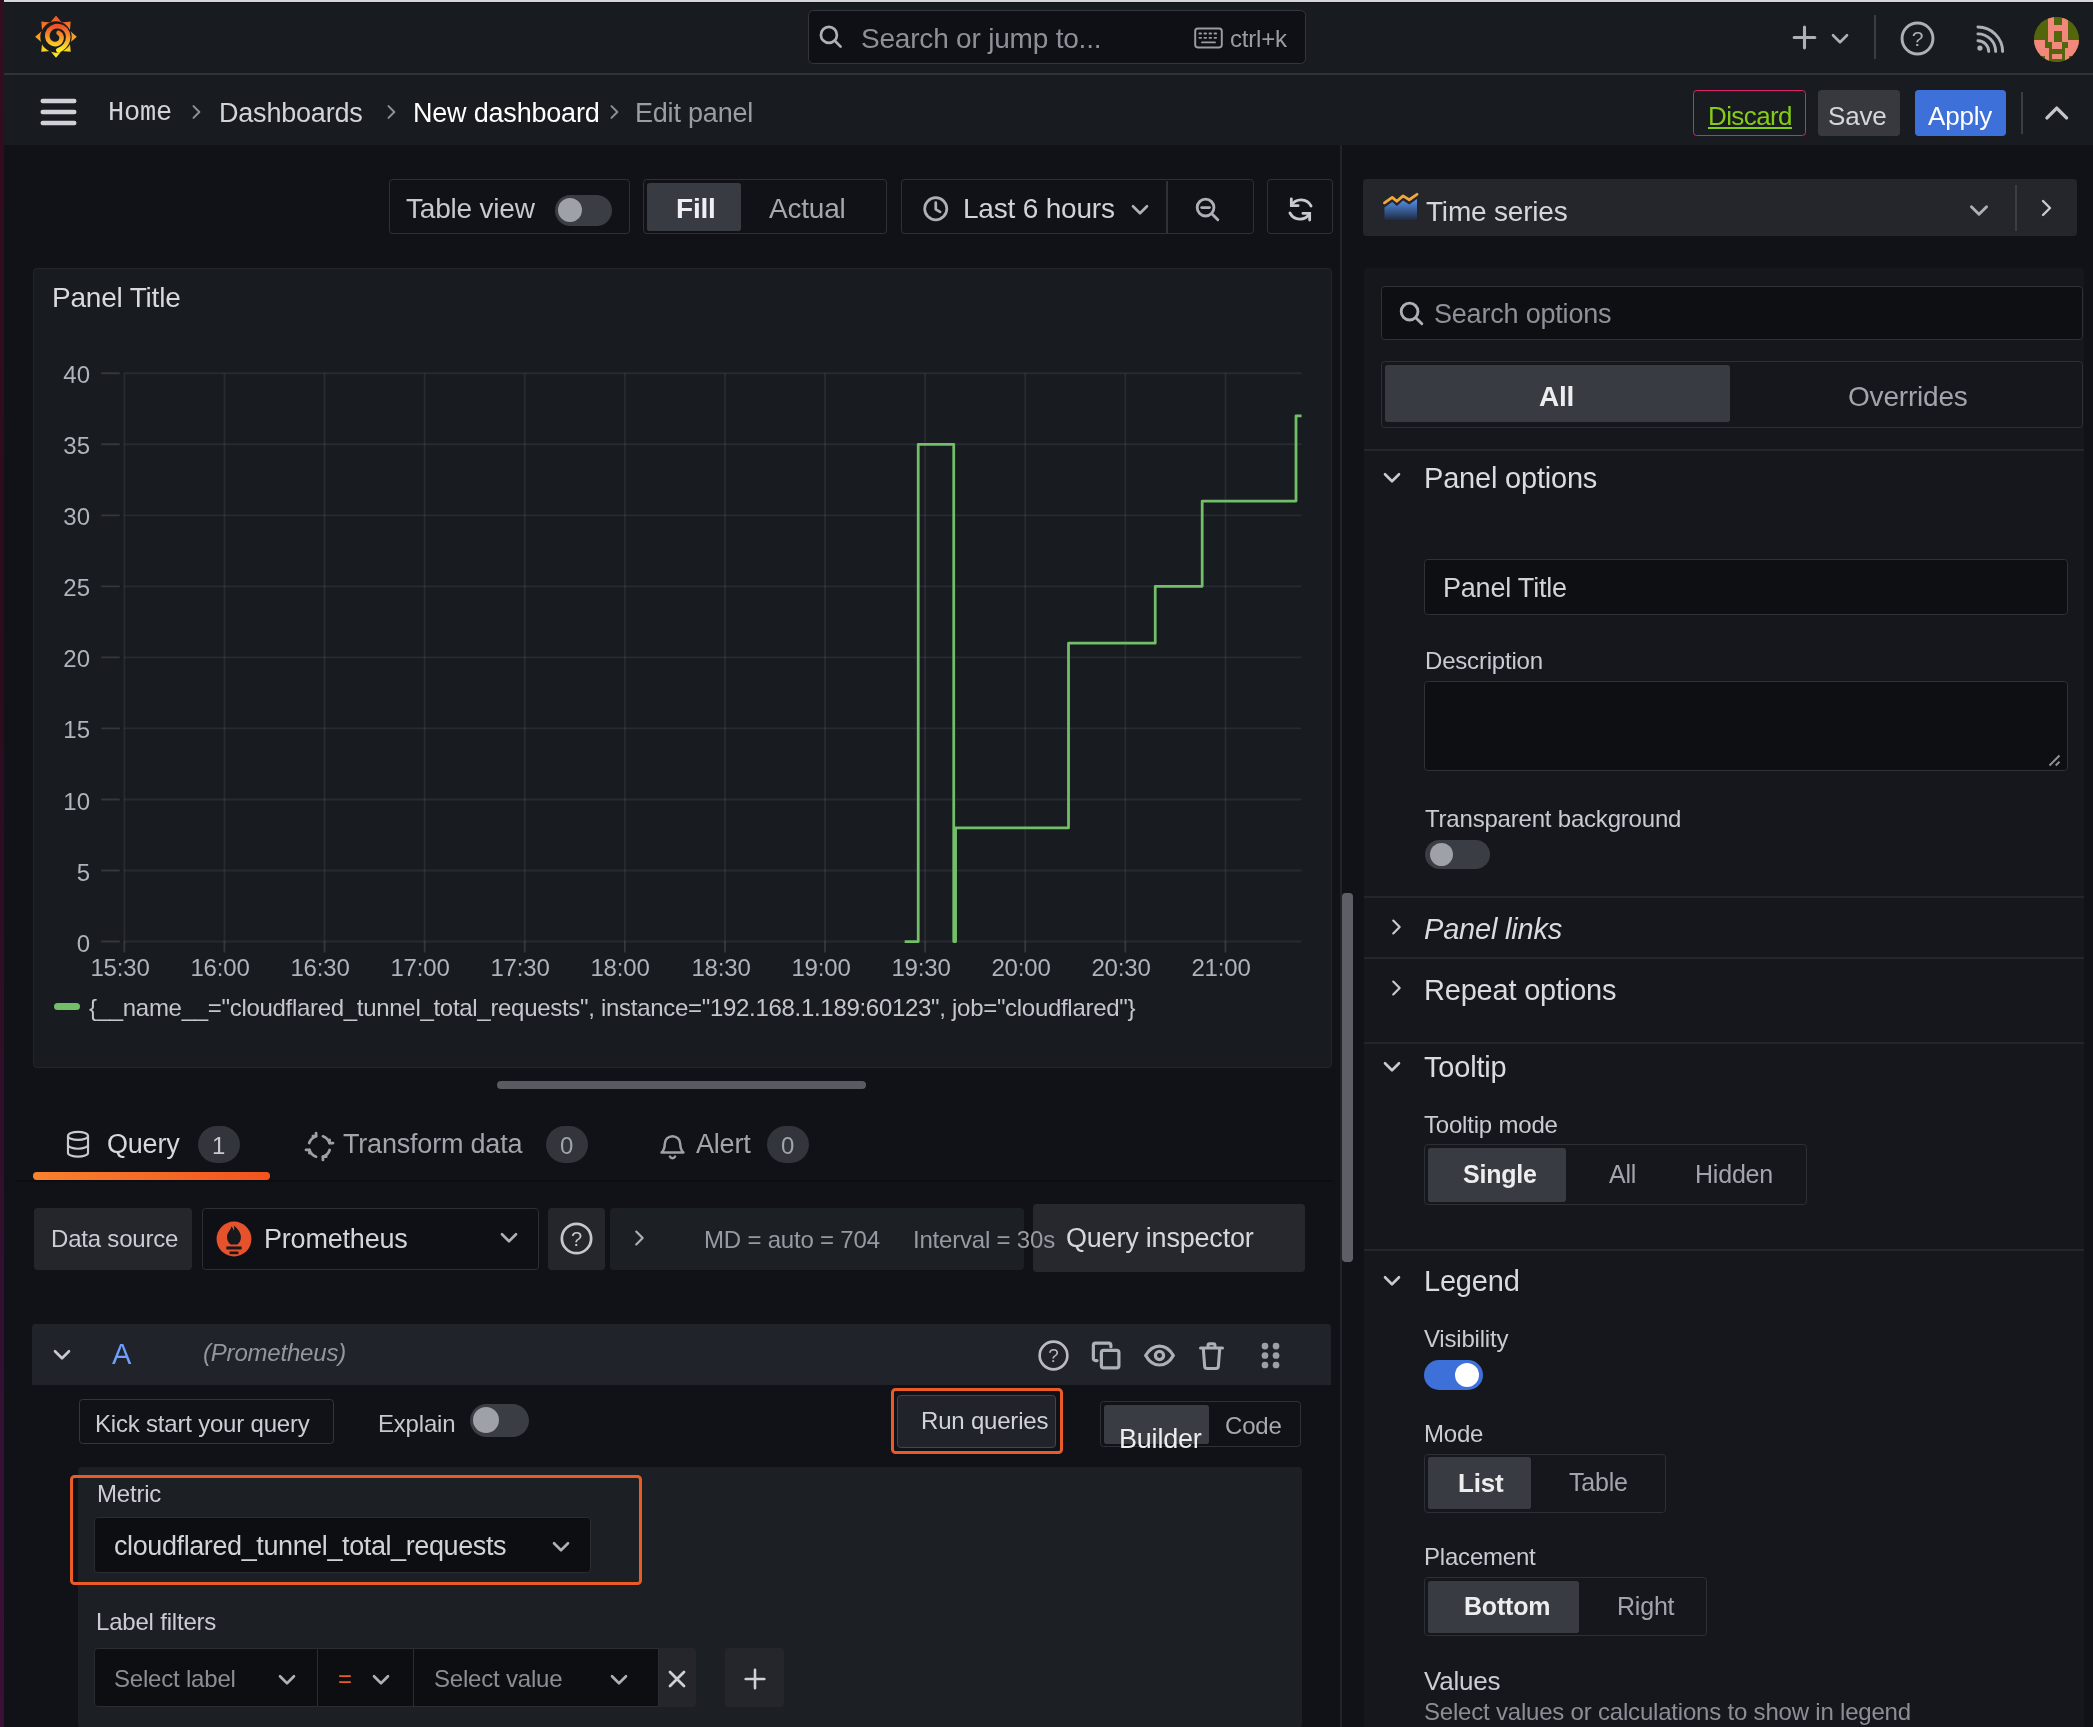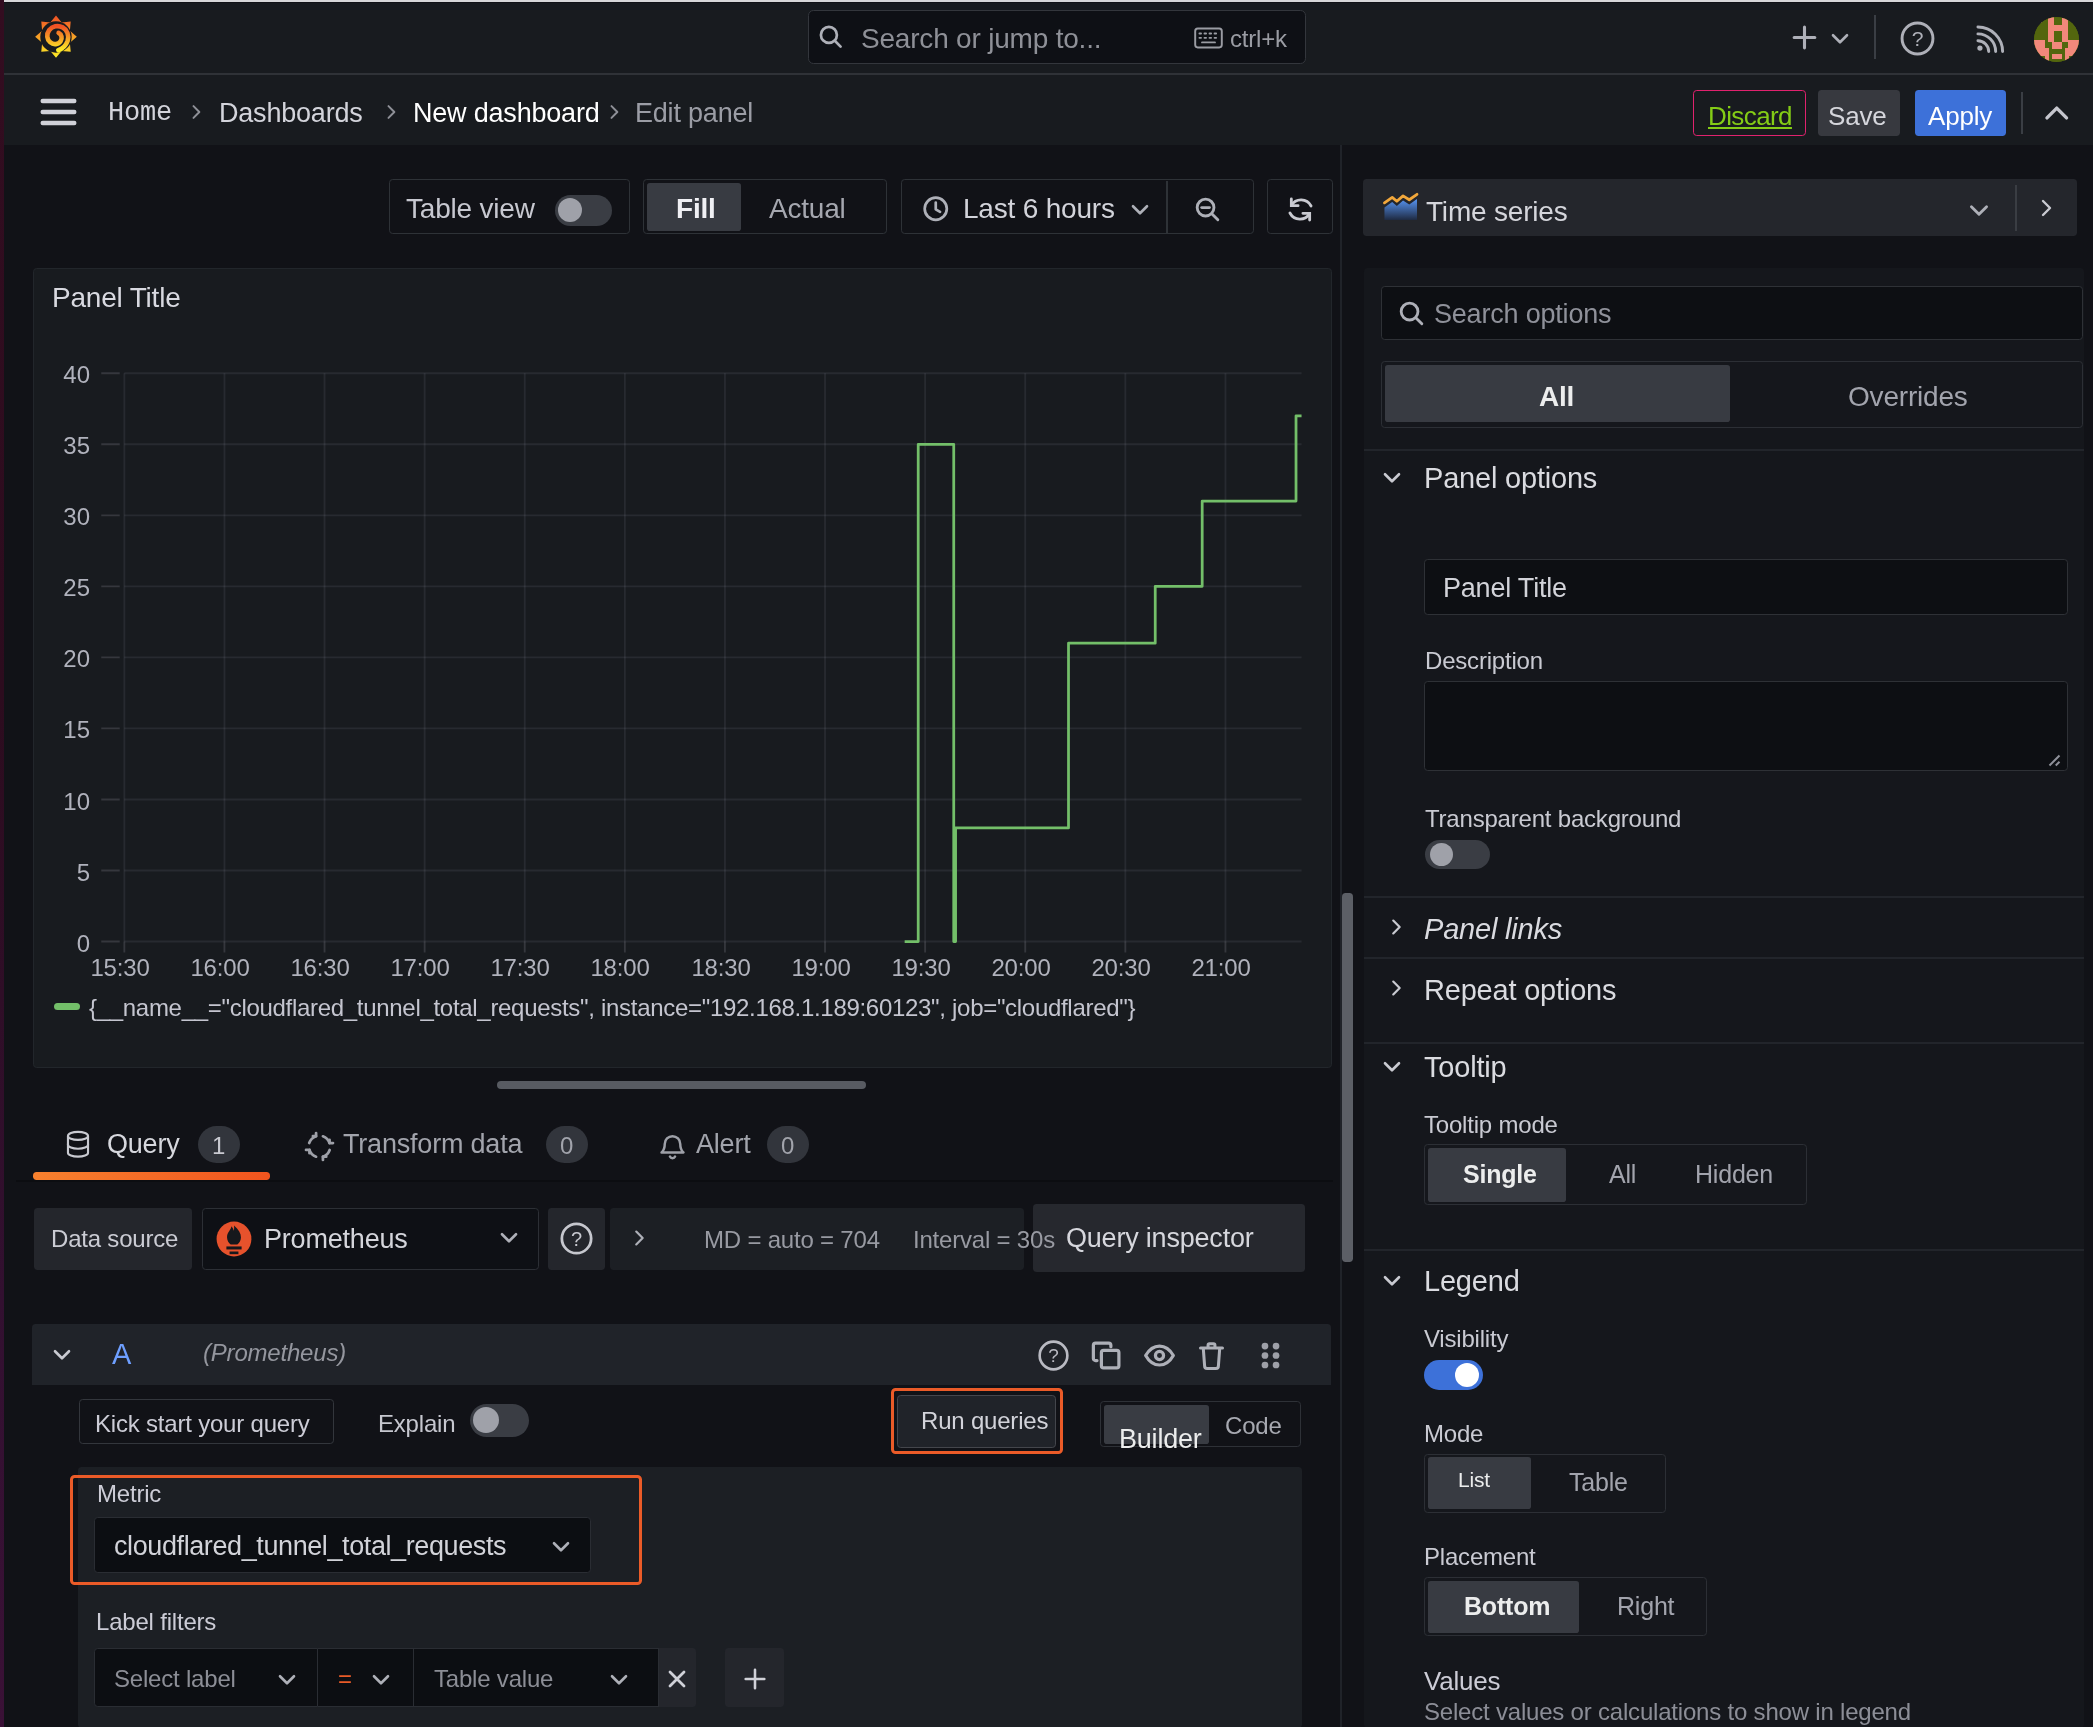--- a/index.html
+++ b/index.html
@@ -285,21 +285,21 @@
 <div class="abs txt" style="left:114px;top:1665px;font-size:24px;color:#8c8e96;">Select label</div>
 <svg class="abs ico" style="left:275px;top:1671px" width="24" height="18.5" viewBox="0 0 24 18">
     <path d="M5 5 l7 7 l7 -7" stroke-width="2.6"></path>
   </svg>
 <div class="abs" style="left:318px;top:1648px;width:96px;height:59px;background:#0c0e12;border:1.8px solid #2a2d33;border-left:none;box-sizing:border-box;"></div>
 <div class="abs txt" style="left:338px;top:1665px;font-size:24px;color:#eb5b28;">=</div>
 <svg class="abs ico" style="left:369px;top:1671px" width="24" height="18.5" viewBox="0 0 24 18">
     <path d="M5 5 l7 7 l7 -7" stroke-width="2.6"></path>
   </svg>
 <div class="abs" style="left:414px;top:1648px;width:245px;height:59px;background:#0c0e12;border:1.8px solid #2a2d33;border-left:none;box-sizing:border-box;"></div>
-<div class="abs txt" style="left:434px;top:1665px;font-size:24px;color:#8c8e96;">Table value</div>
+<div class="abs txt" style="left:434px;top:1665px;font-size:24px;color:#8c8e96;">Select value</div>
 <svg class="abs ico" style="left:607px;top:1671px" width="24" height="18.5" viewBox="0 0 24 18">
     <path d="M5 5 l7 7 l7 -7" stroke-width="2.6"></path>
   </svg>
 <div class="abs" style="left:659px;top:1648px;width:37px;height:59px;background:#24262c;border-radius:0 3.7px 3.7px 0;"></div>
 <svg class="abs ico" style="left:663px;top:1665px" width="28" height="28" viewBox="0 0 24 24">
     <path d="M6 6 l12 12 M18 6 l-12 12" stroke="#d0d1d8" stroke-width="2.4"></path>
   </svg>
 <div class="abs" style="left:725px;top:1648px;width:59px;height:59px;background:#24262c;border-radius:3.7px;"></div>
 <svg class="abs ico" style="left:741px;top:1665px" width="28" height="28" viewBox="0 0 24 24">
     <path d="M12 4 v16 M4 12 h16" stroke="#d0d1d8" stroke-width="2.2"></path>
@@ -378,21 +378,21 @@
 <svg class="abs ico" style="left:1380px;top:1272px" width="24" height="18.5" viewBox="0 0 24 18">
     <path d="M5 5 l7 7 l7 -7" stroke-width="2.6" stroke="#c9cad1"></path>
   </svg>
 <div class="abs txt" style="left:1424px;top:1265px;font-size:29px;color:#dadbe0;font-weight:500;">Legend</div>
 <div class="abs txt" style="left:1424px;top:1325px;font-size:24px;color:#c9cad2;">Visibility</div>
 <div class="abs" style="left:1424px;top:1360px;width:59px;height:29.5px;border-radius:15.7px;background:#3d71d9;"></div>
 <div class="abs" style="left:1455px;top:1363px;width:24px;height:24px;border-radius:50%;background:#ffffff;"></div>
 <div class="abs txt" style="left:1424px;top:1420px;font-size:24px;color:#c9cad2;">Mode</div>
 <div class="abs" style="left:1424px;top:1454px;width:242px;height:59px;border:1.8px solid #2c2f35;border-radius:3.7px;box-sizing:border-box;"></div>
 <div class="abs" style="left:1428px;top:1457px;width:103px;height:52px;background:#383b42;border-radius:2.8px;"></div>
-<div class="abs txt" style="left:1458px;top:1468px;font-size:21px;color:#eceded;font-weight:400;">List</div>
+<div class="abs txt" style="left:1458px;top:1468px;font-size:26px;color:#eceded;font-weight:700;">List</div>
 <div class="abs txt" style="left:1569px;top:1468px;font-size:25px;color:#a2a4ad;">Table</div>
 <div class="abs txt" style="left:1424px;top:1543px;font-size:24px;color:#c9cad2;">Placement</div>
 <div class="abs" style="left:1424px;top:1577px;width:283px;height:59px;border:1.8px solid #2c2f35;border-radius:3.7px;box-sizing:border-box;"></div>
 <div class="abs" style="left:1428px;top:1581px;width:151px;height:52px;background:#383b42;border-radius:2.8px;"></div>
 <div class="abs txt" style="left:1464px;top:1592px;font-size:25px;color:#eceded;font-weight:700;">Bottom</div>
 <div class="abs txt" style="left:1617px;top:1592px;font-size:25px;color:#a2a4ad;">Right</div>
 <div class="abs txt" style="left:1424px;top:1666px;font-size:26px;color:#ccccd6;">Values</div>
 <div class="abs txt" style="left:1424px;top:1698px;font-size:24px;color:#8c8e97;">Select values or calculations to show in legend</div>
 
 

